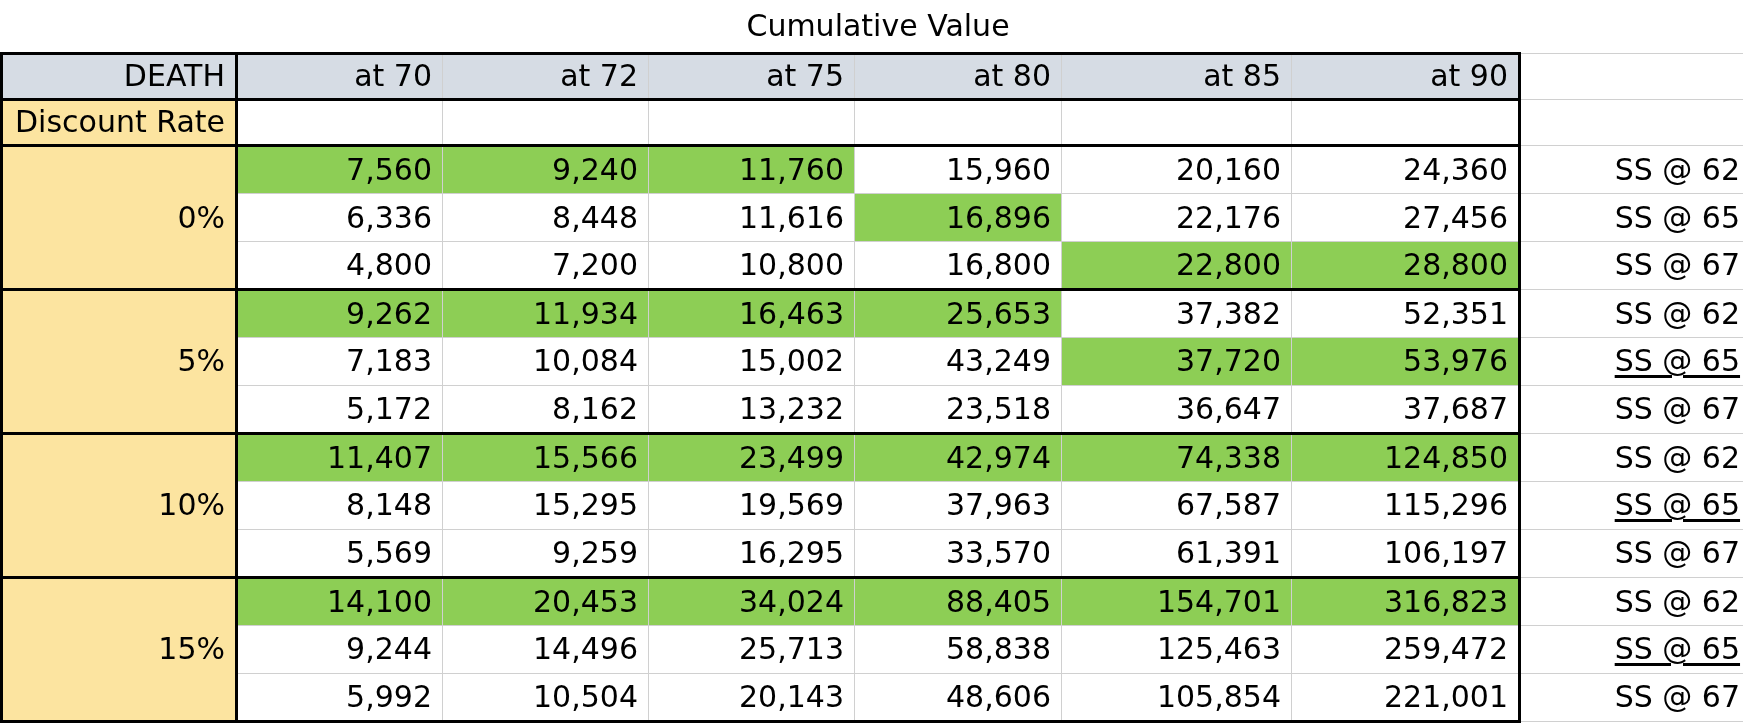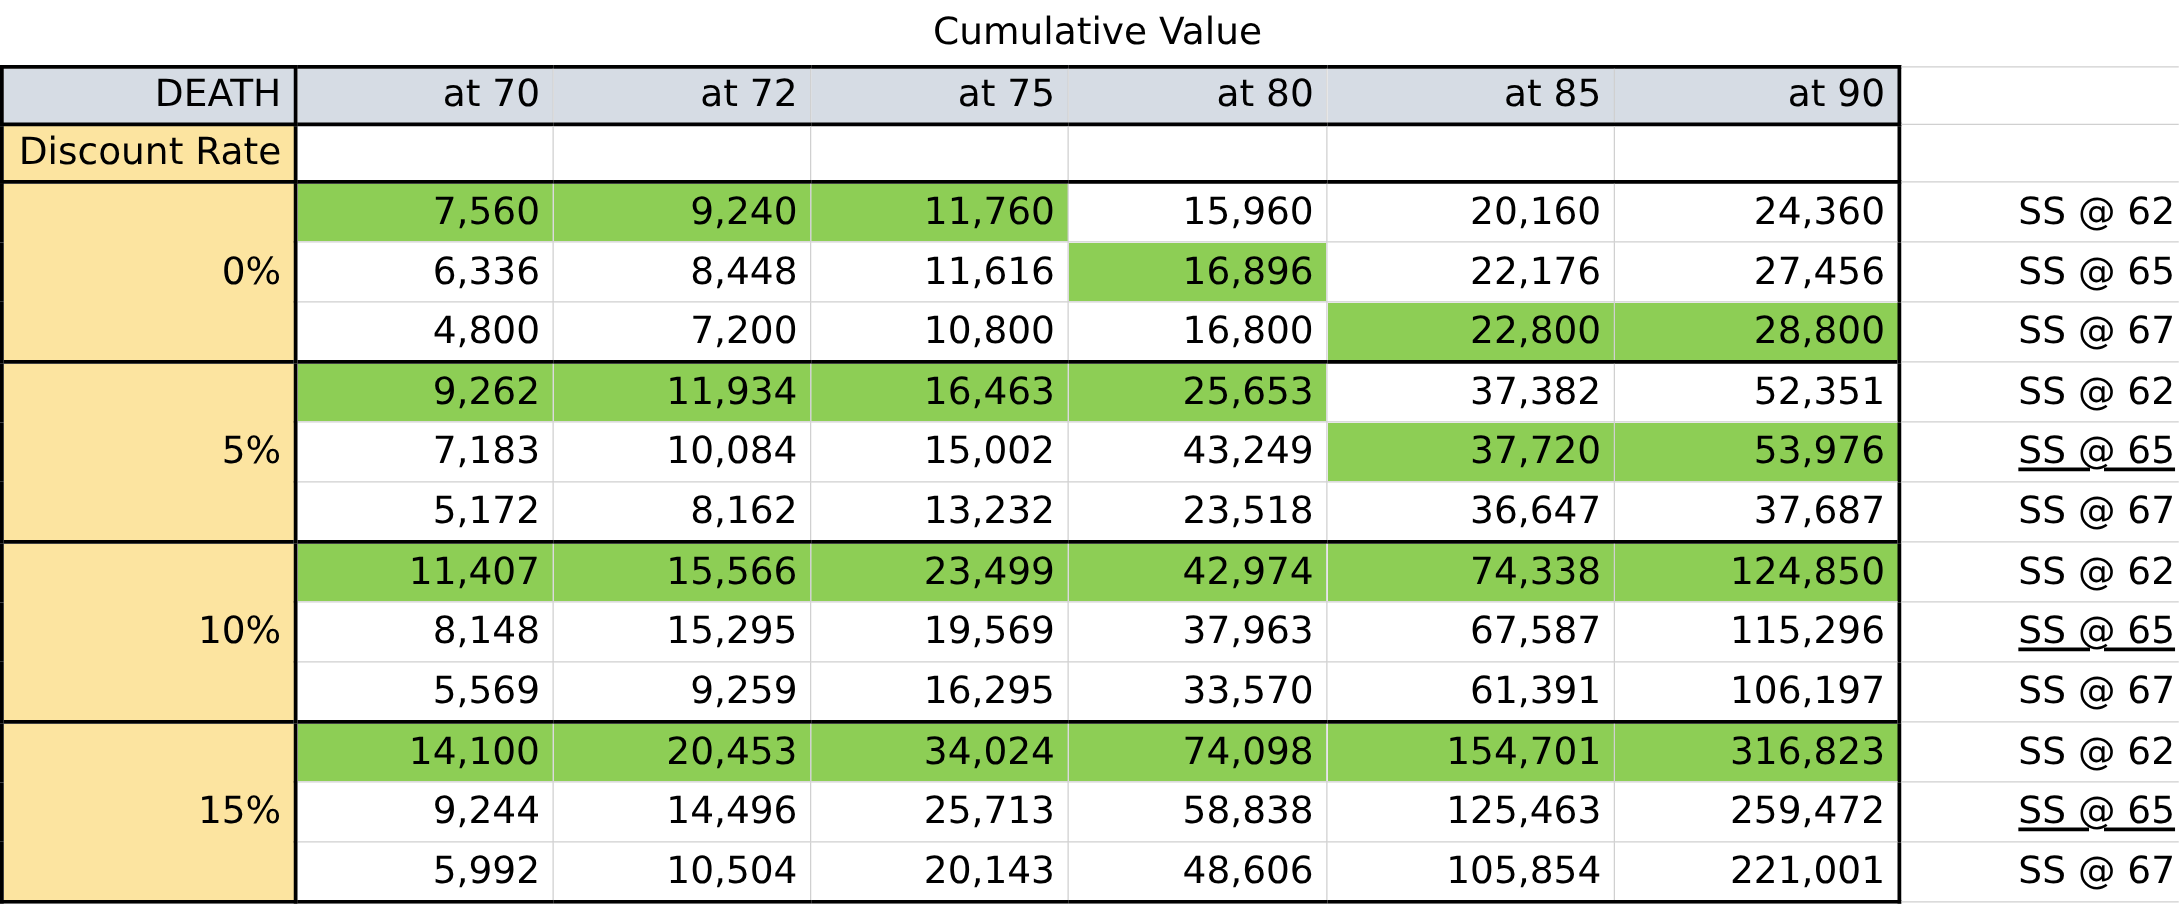--- a/index.html
+++ b/index.html
@@ -196,21 +196,21 @@
           <td class="ta-r fill-white">33,570</td>
           <td class="ta-r fill-white">61,391</td>
           <td class="ta-r fill-white br-hv">106,197</td>
           <td class="ta-l ss-txt fill-white b-none-l"><span>SS @ 67</span></td>
         </tr>
         <tr class="r-data">
           <td class="fill-yellow ta-c rate-txt bl-hv br-hv bt-hv bb-hv" rowspan="3">15%</td>
           <td class="ta-r fill-green bt-hv">14,100</td>
           <td class="ta-r fill-green bt-hv">20,453</td>
           <td class="ta-r fill-green bt-hv">34,024</td>
-          <td class="ta-r fill-green bt-hv">74,098</td>
+          <td class="ta-r fill-green bt-hv">88,405</td>
           <td class="ta-r fill-green bt-hv">154,701</td>
           <td class="ta-r fill-green bt-hv br-hv">316,823</td>
           <td class="ta-l ss-txt fill-white b-none-l"><span>SS @ 62</span></td>
         </tr>
         <tr class="r-data">
           <td class="ta-r fill-white">9,244</td>
           <td class="ta-r fill-white">14,496</td>
           <td class="ta-r fill-white">25,713</td>
           <td class="ta-r fill-white">58,838</td>
           <td class="ta-r fill-white">125,463</td>

